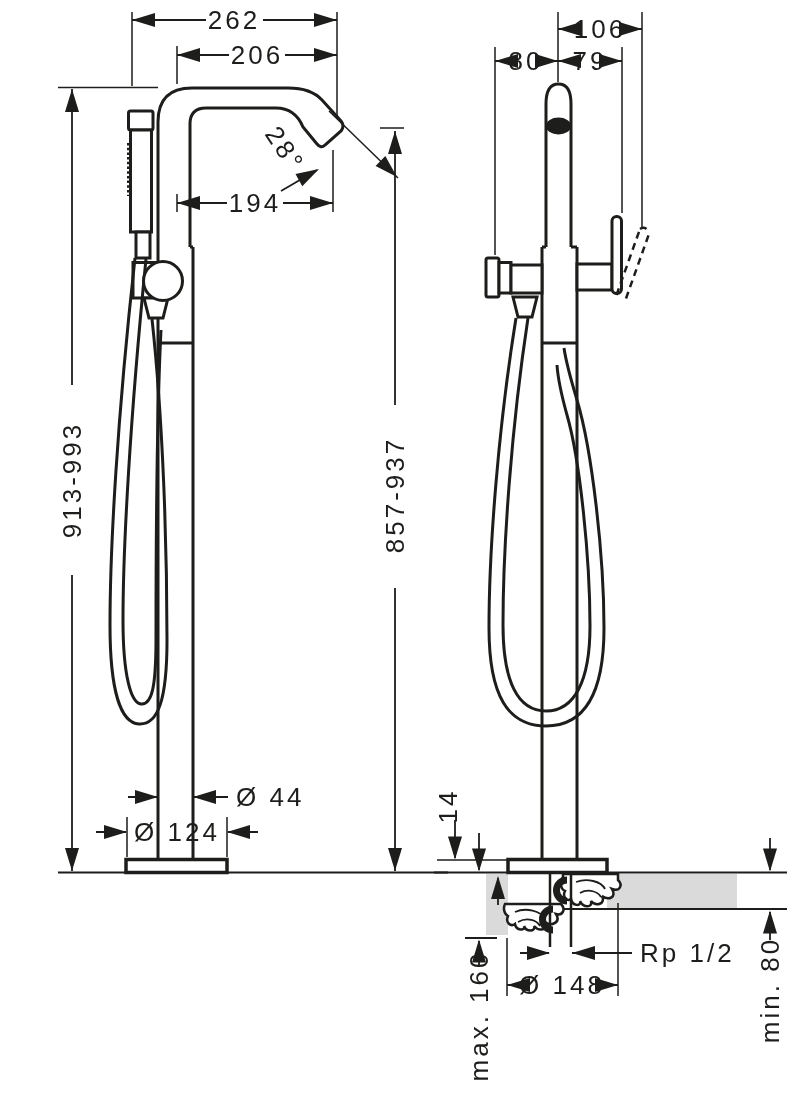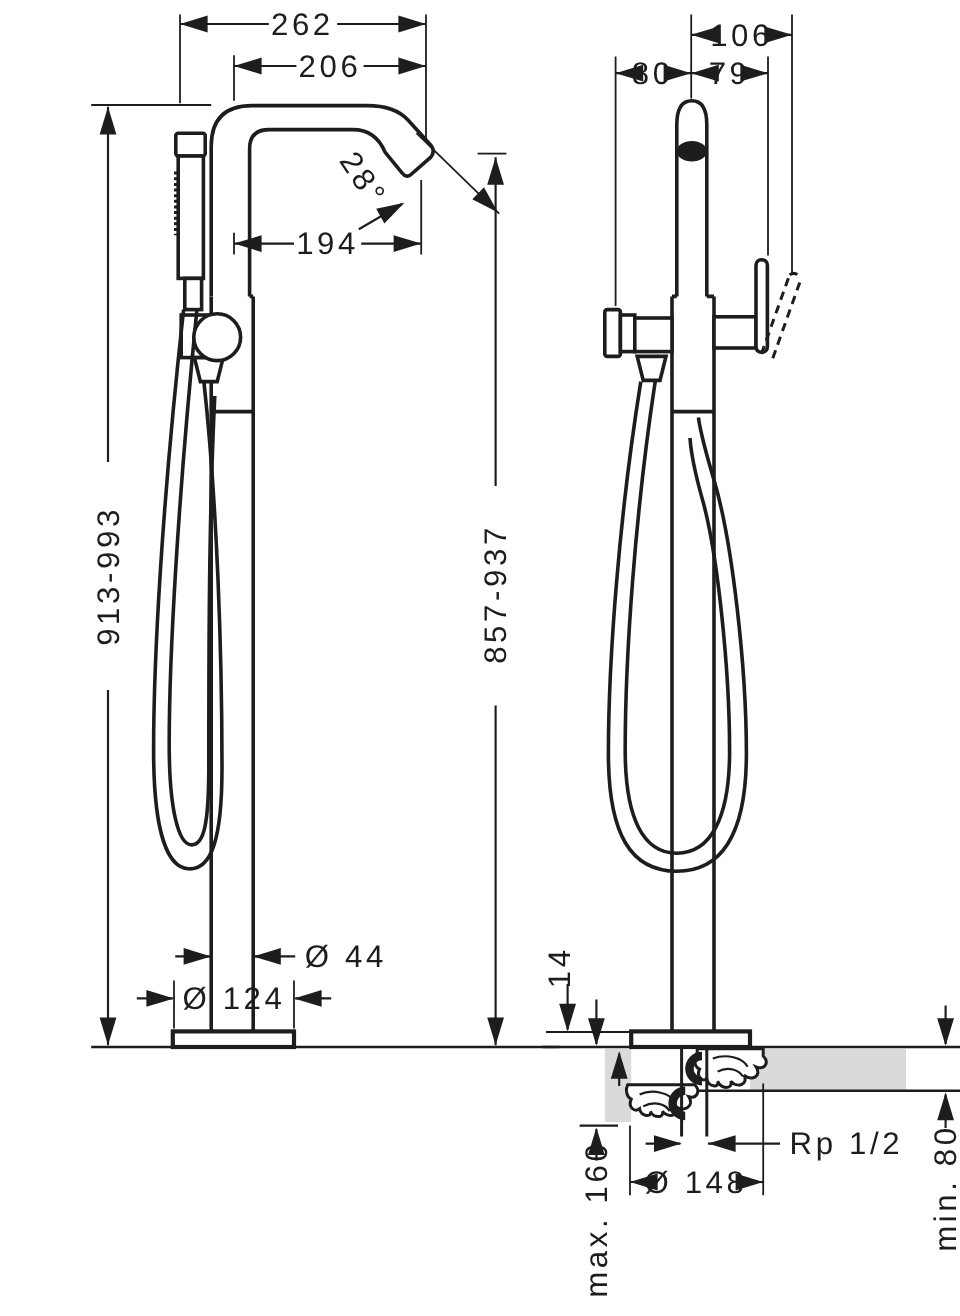--- a/index.html
+++ b/index.html
@@ -1,16 +1,16 @@
 <!DOCTYPE html>
 <html><head>
 <meta charset="utf-8">
 <style>
   html,body{margin:0;padding:0;background:#fff;}
-  .stage{width:720px;height:1097px;position:relative;background:#fff;padding-left:18px;}
+  .stage{width:720px;height:1097px;position:relative;background:#fff;}
   svg text{font-family:"Liberation Sans","DejaVu Sans",sans-serif;font-size:26px;letter-spacing:3px;fill:#1d1d1b;}
   .ln{stroke:#1d1d1b;fill:none;stroke-width:3;}
   .fw{fill:#ffffff;}
   .thick{stroke-width:3.5;}
   .mid{stroke-width:2.5;}
   .floorln{stroke-width:2.2;}
   .dim{stroke:#1d1d1b;fill:none;stroke-width:1.8;}
   .thin{stroke:#1d1d1b;fill:none;stroke-width:1.5;}
   .ah{fill:#1d1d1b;stroke:none;}
   .dash{stroke-dasharray:7 5;stroke-width:2.5;}

